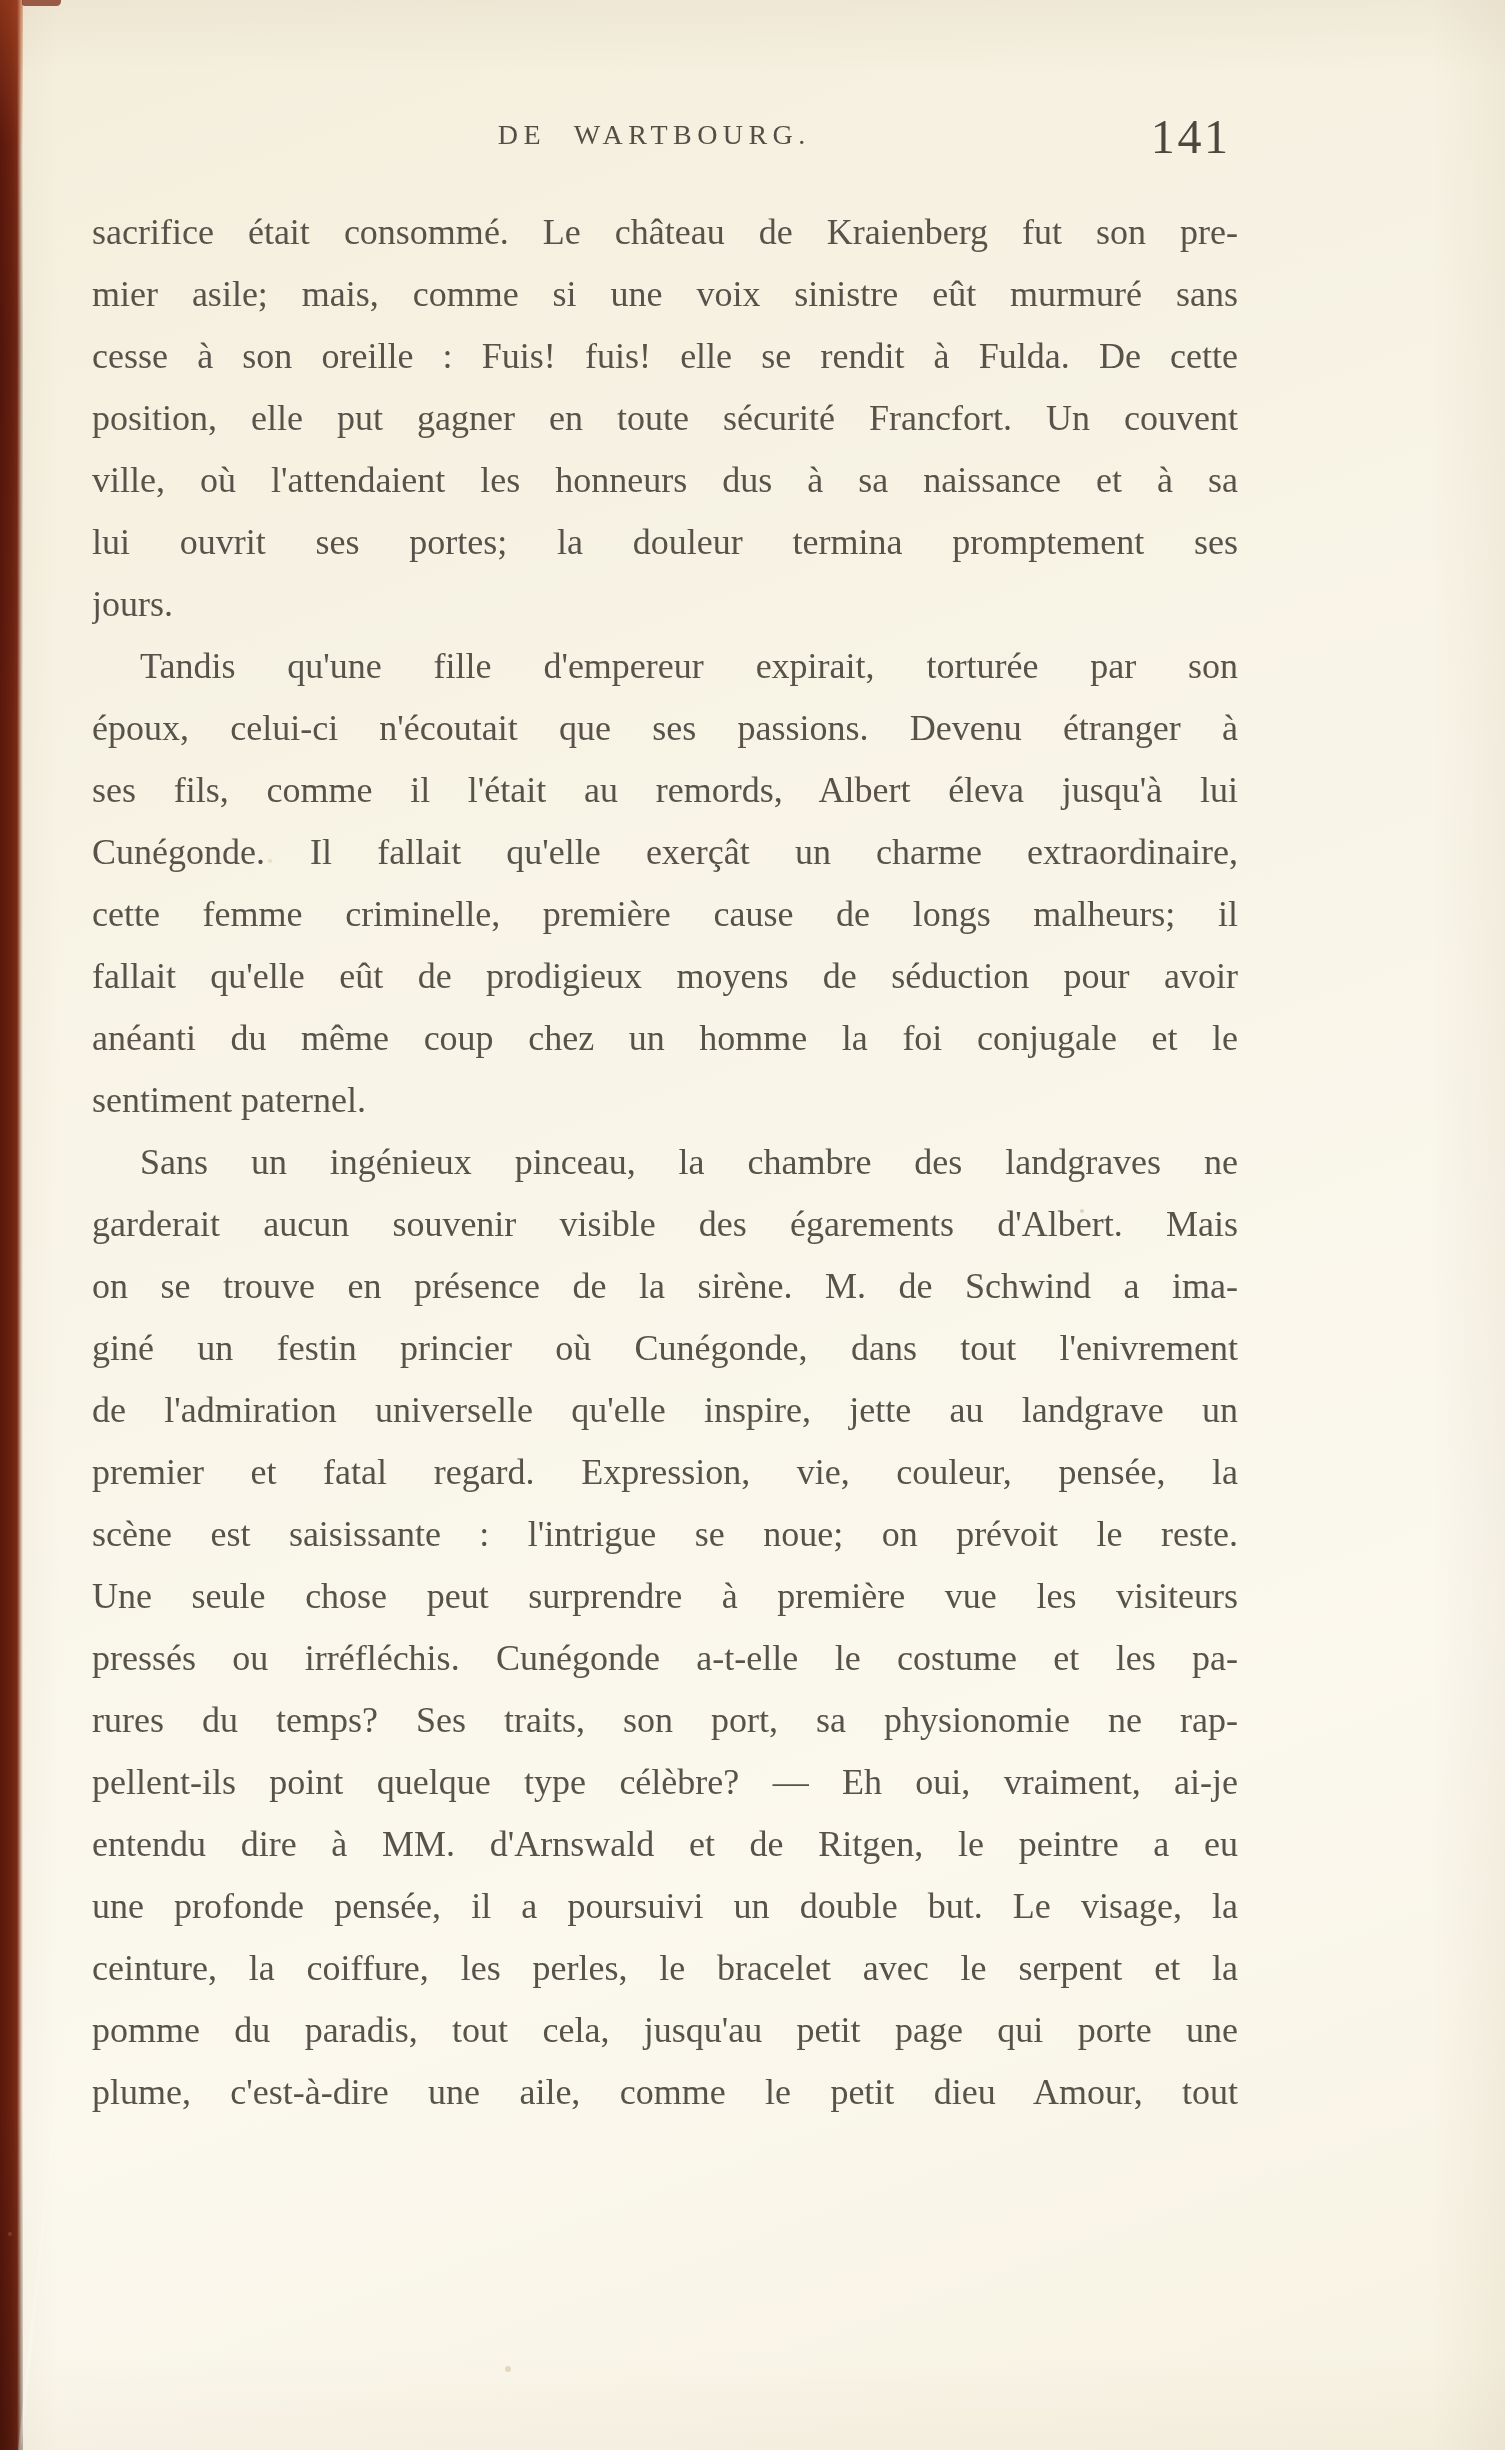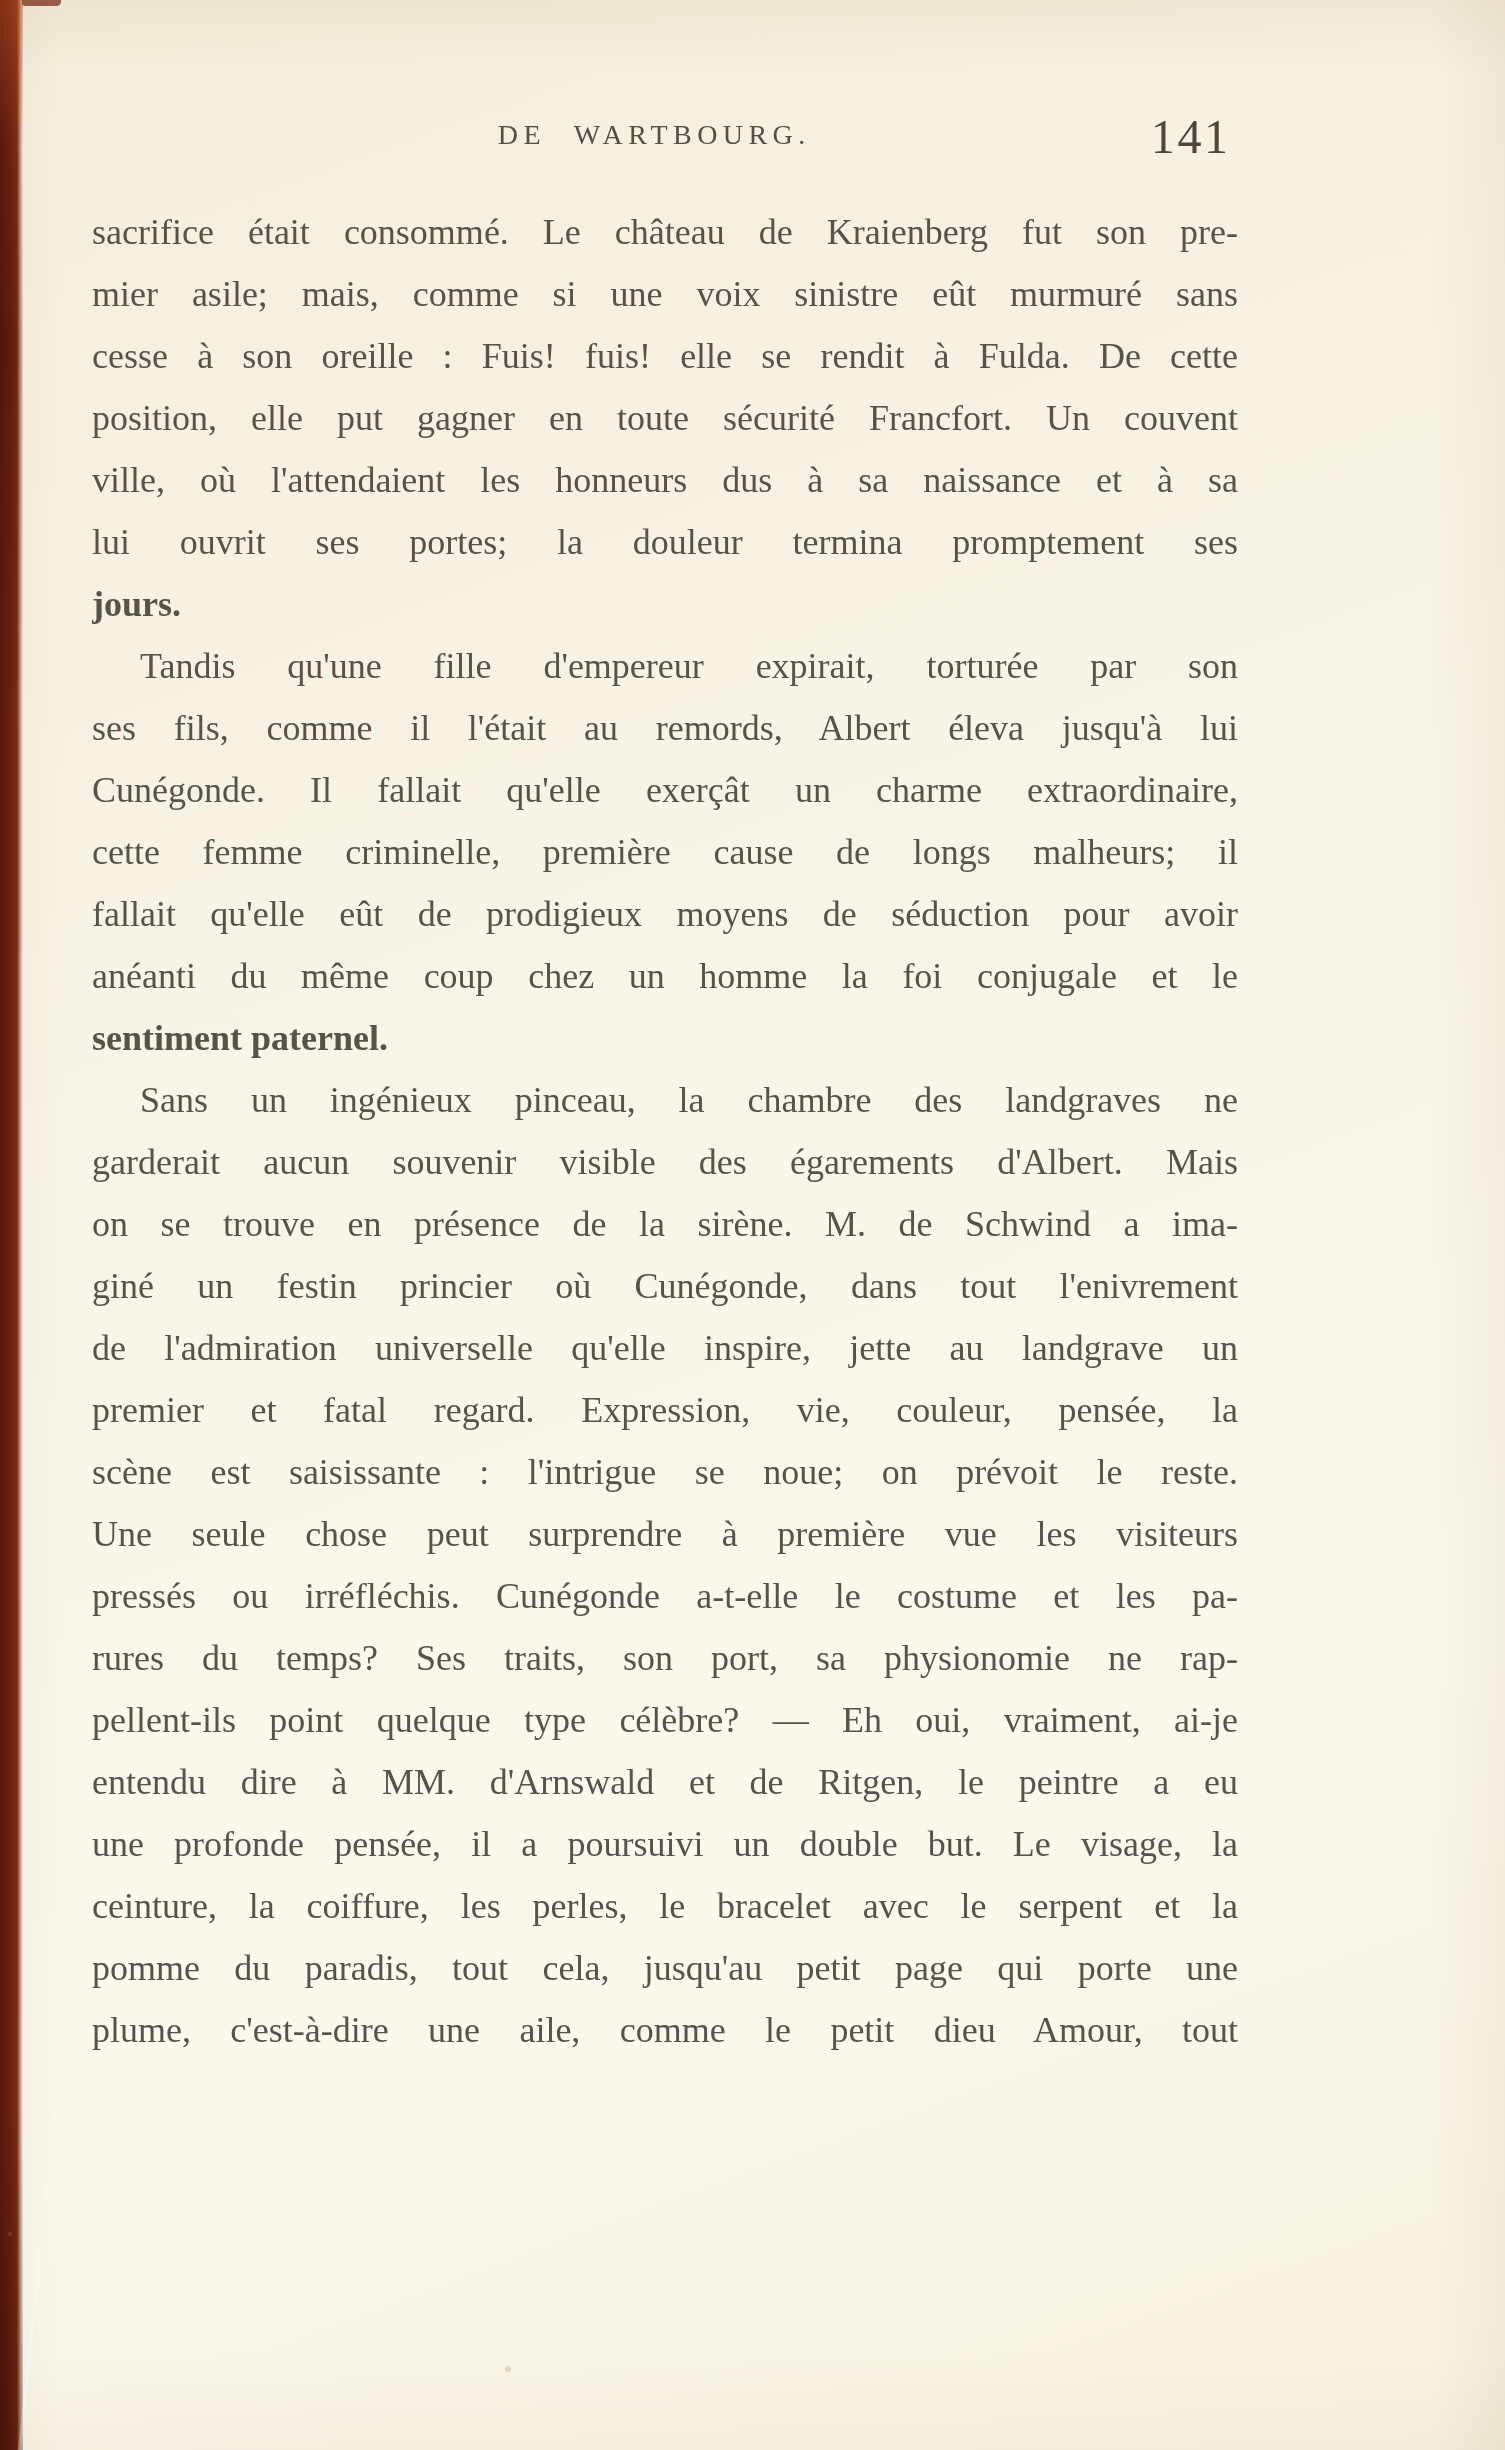--- a/index.html
+++ b/index.html
@@ -93,21 +93,20 @@
   .line {
     height: 62px;
     overflow: hidden;
     text-align: justify;
     text-align-last: justify;
   }
   .line.indent { text-indent: 48px; }
   .line.end {
     text-align: right;
     text-align-last: left;
-    font-weight: bold;
   }
 </style>
 </head>
 <body>
 
 <div class="page">
   <div class="gutter"></div>
   <div class="gutter-notch"></div>
   <div class="crease"></div>
   <div class="speckles"></div>
@@ -119,20 +118,21 @@
 
   <div class="text-block">
       <div class="line">sacrifice était consommé. Le château de Kraienberg fut son pre-</div>
       <div class="line">mier asile; mais, comme si une voix sinistre eût murmuré sans</div>
       <div class="line">cesse à son oreille : Fuis! fuis! elle se rendit à Fulda. De cette</div>
       <div class="line">position, elle put gagner en toute sécurité Francfort. Un couvent</div>
       <div class="line">ville, où l'attendaient les honneurs dus à sa naissance et à sa</div>
       <div class="line">lui ouvrit ses portes; la douleur termina promptement ses</div>
       <div class="line end">jours.</div>
       <div class="line indent">Tandis qu'une fille d'empereur expirait, torturée par son</div>
+      <div class="line">époux, celui-ci n'écoutait que ses passions. Devenu étranger à</div>
       <div class="line">ses fils, comme il l'était au remords, Albert éleva jusqu'à lui</div>
       <div class="line">Cunégonde. Il fallait qu'elle exerçât un charme extraordinaire,</div>
       <div class="line">cette femme criminelle, première cause de longs malheurs; il</div>
       <div class="line">fallait qu'elle eût de prodigieux moyens de séduction pour avoir</div>
       <div class="line">anéanti du même coup chez un homme la foi conjugale et le</div>
       <div class="line end">sentiment paternel.</div>
       <div class="line indent">Sans un ingénieux pinceau, la chambre des landgraves ne</div>
       <div class="line">garderait aucun souvenir visible des égarements d'Albert. Mais</div>
       <div class="line">on se trouve en présence de la sirène. M. de Schwind a ima-</div>
       <div class="line">giné un festin princier où Cunégonde, dans tout l'enivrement</div>

